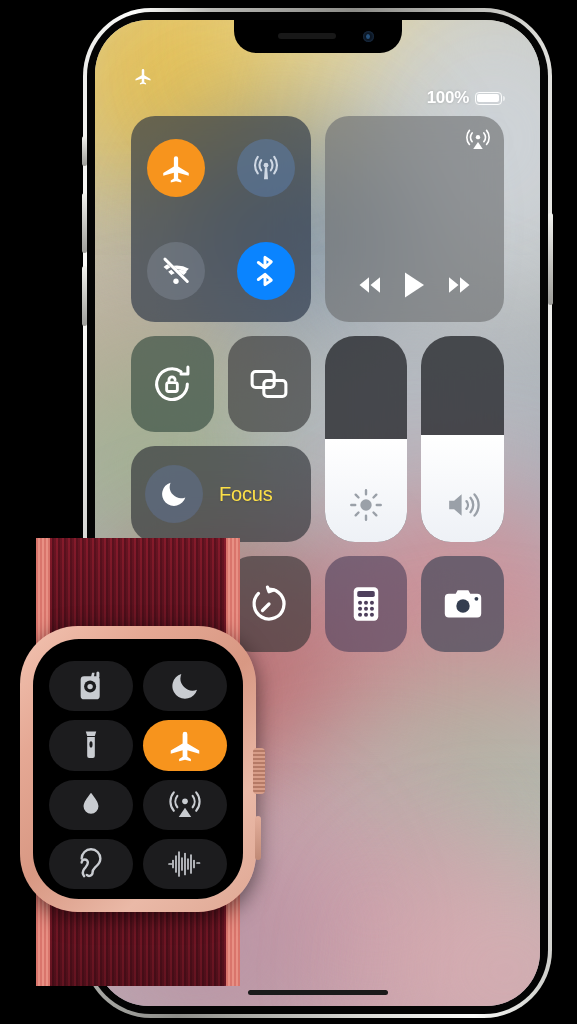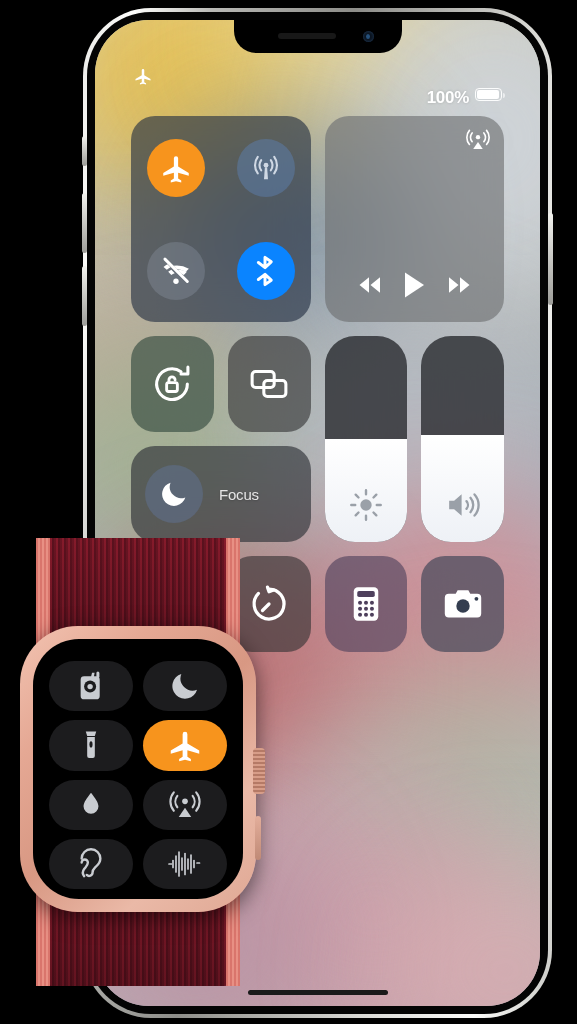--- a/index.html
+++ b/index.html
@@ -39,21 +39,21 @@
   #btn-silent{left:-1px;top:128px;width:5px;height:30px;}
   #btn-volup{left:-1px;top:185px;width:5px;height:60px;}
   #btn-voldn{left:-1px;top:258px;width:5px;height:60px;}
   #btn-power{right:-1px;top:205px;width:5px;height:92px;}
 
   
   #statusbar{position:absolute;top:44px;left:0;right:0;height:24px;z-index:30;
              display:flex;align-items:center;justify-content:space-between;
              padding:0 38px;color:#fff;}
   #sb-left{display:flex;align-items:center;gap:6px;}
-  #sb-right{display:flex;gap:6px;margin-top:44px;}
+  #sb-right{display:flex;align-items:center;gap:6px;margin-top:44px;}
   #battery-pct{font-size:17px;font-weight:600;letter-spacing:-.3px;
                text-shadow:0 0 3px rgba(0,0,0,.18);}
   .batt{position:relative;width:27px;height:13px;border:1.6px solid rgba(255,255,255,.92);
         border-radius:4px;box-sizing:border-box;}
   .batt::after{content:"";position:absolute;right:-4px;top:3.5px;width:2px;height:5px;
         border-radius:0 2px 2px 0;background:rgba(255,255,255,.6);}
   .batt i{position:absolute;left:1.3px;top:1.3px;bottom:1.3px;width:21.5px;border-radius:2px;
         background:#fff;display:block;}
 
   
@@ -108,21 +108,21 @@
   #sq-cam{grid-column:4;grid-row:5;}
 
   
   #mod-focus{grid-column:1/3;grid-row:4;border-radius:24px;position:relative;
              overflow:hidden;display:flex;align-items:center;gap:16px;padding-left:14px;
              backdrop-filter:blur(18px);-webkit-backdrop-filter:blur(18px);}
   #mod-focus .mod-tint{background:rgba(40,44,50,.62);}
   .focus-circ{position:relative;z-index:2;width:58px;height:58px;border-radius:50%;
               background:rgba(96,116,150,.48);display:flex;align-items:center;
               justify-content:center;}
-  .focus-label{position:relative;z-index:2;color:#e5e5e5;font-size:15px;letter-spacing:-.2px;
+  .focus-label{position:relative;z-index:2;color:#fde047;font-size:20px;letter-spacing:-.2px;
                text-shadow:0 1px 2px rgba(0,0,0,.2);}
 
   
   .slider{grid-row:3/5;border-radius:30px;overflow:hidden;position:relative;
           background:rgba(26,28,32,.72);
           backdrop-filter:blur(18px);-webkit-backdrop-filter:blur(18px);}
   #sl-bright{grid-column:3;}
   #sl-vol{grid-column:4;}
   .slider .fill{position:absolute;left:0;right:0;bottom:0;
           background:linear-gradient(180deg,#ffffff,#eef1f6);}

